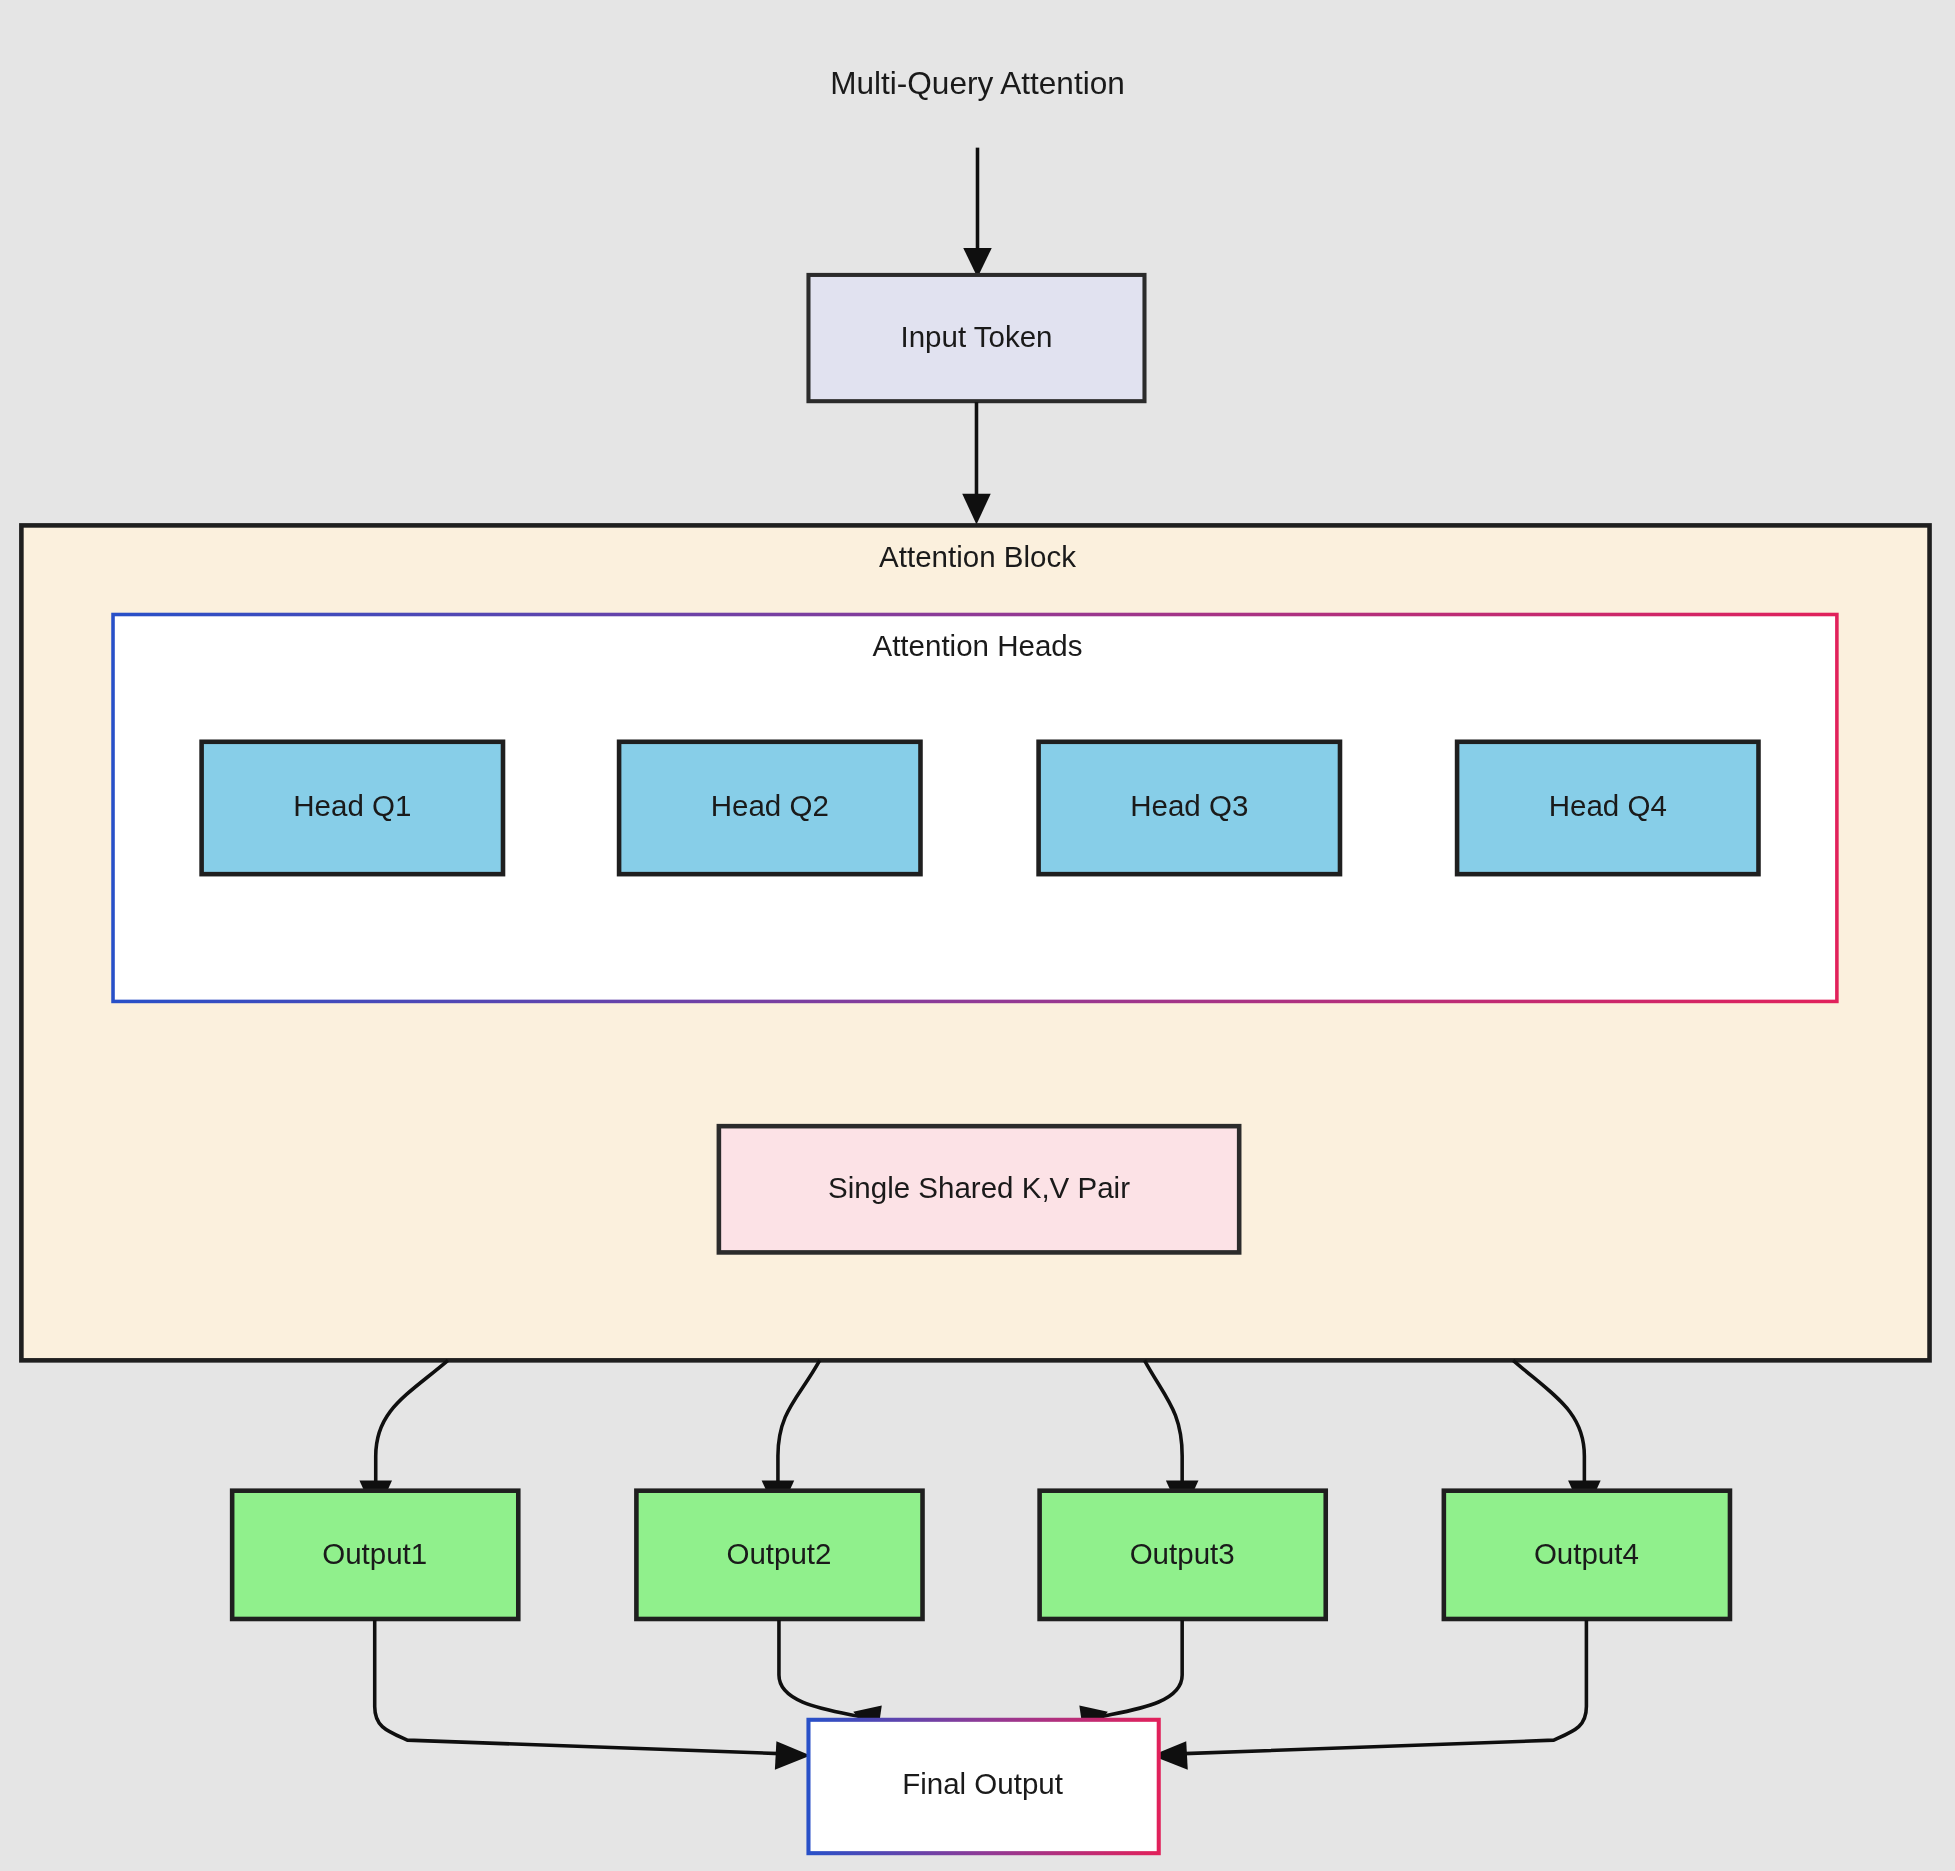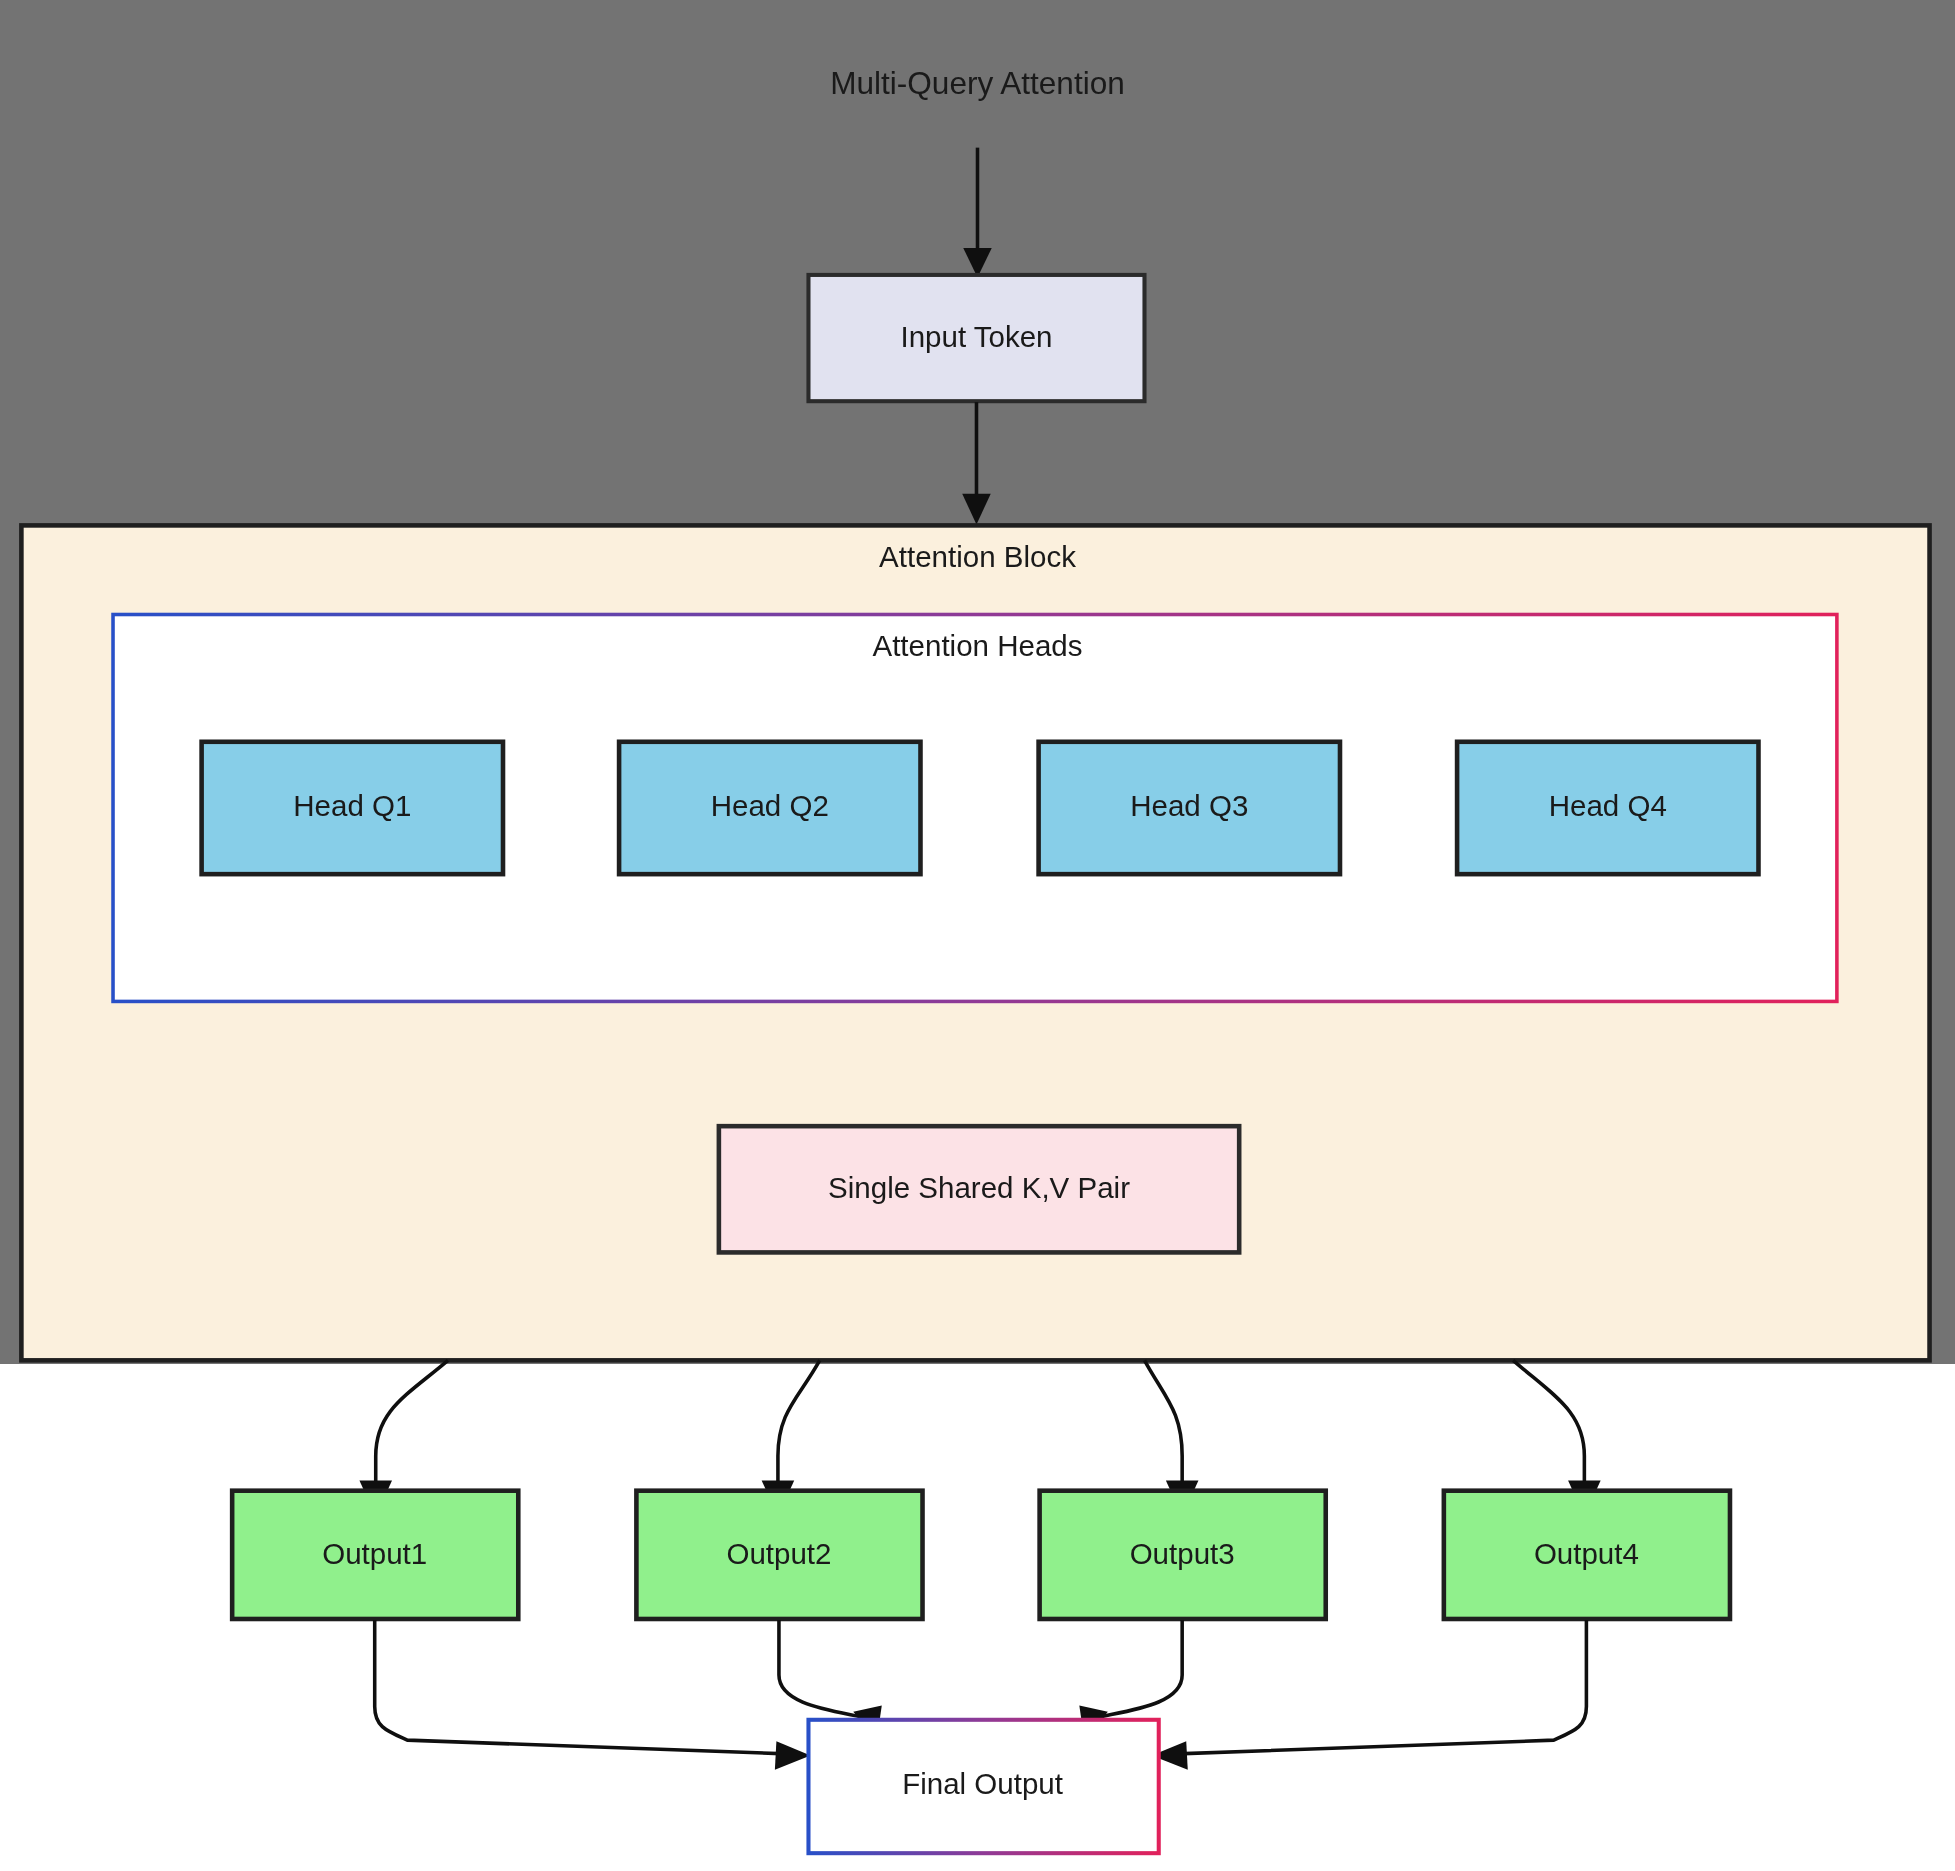--- a/index.html
+++ b/index.html
@@ -9,22 +9,22 @@
   }
   body {
     width: 1955px;
     height: 1871px;
     font-family: "Liberation Sans", sans-serif;
     overflow: hidden;
   }
   #diagram-root {
     position: relative;
     width: 1955px;
-    height: 1364px;
-    background: #737373;
+    height: 1871px;
+    background: #e5e5e5;
   }
   svg.canvas {
     position: absolute;
     top: 0; left: 0;
     width: 1955px;
     height: 1871px;
     display: block;
   }
   .node-text {
     font-family: "Liberation Sans", sans-serif;

